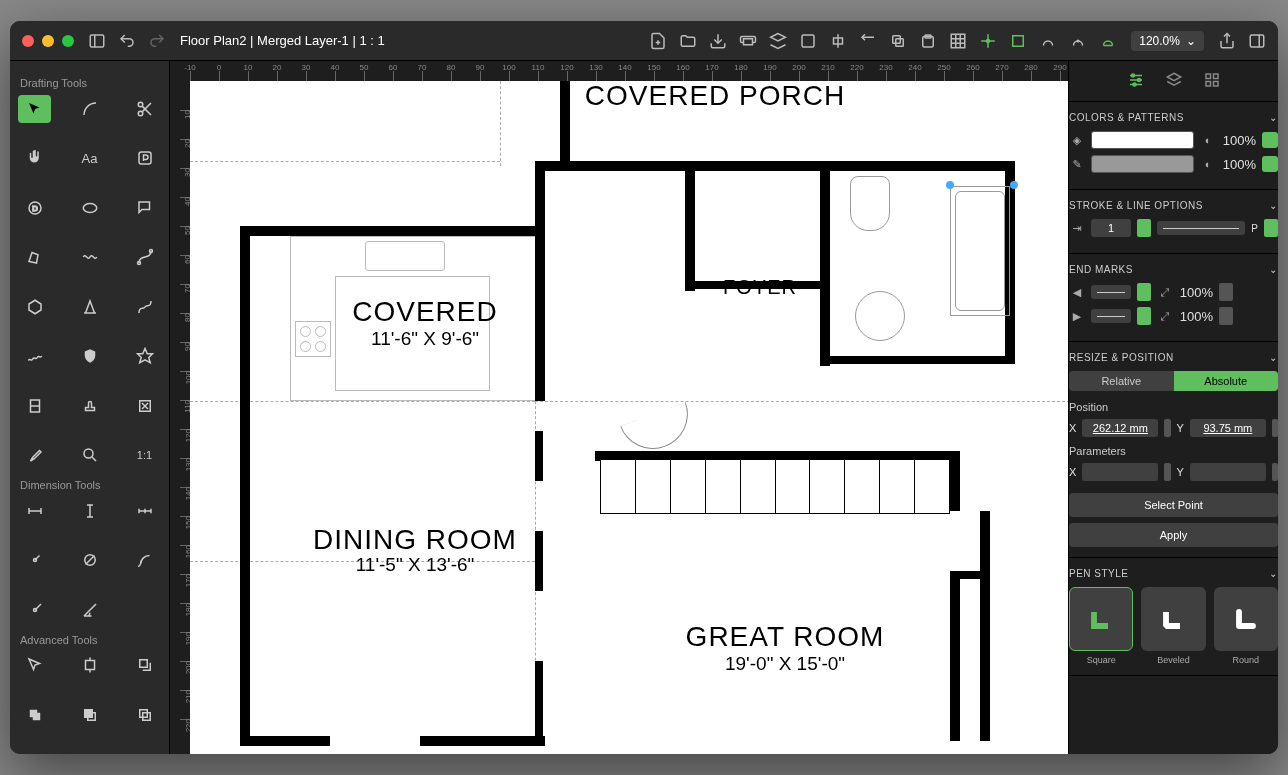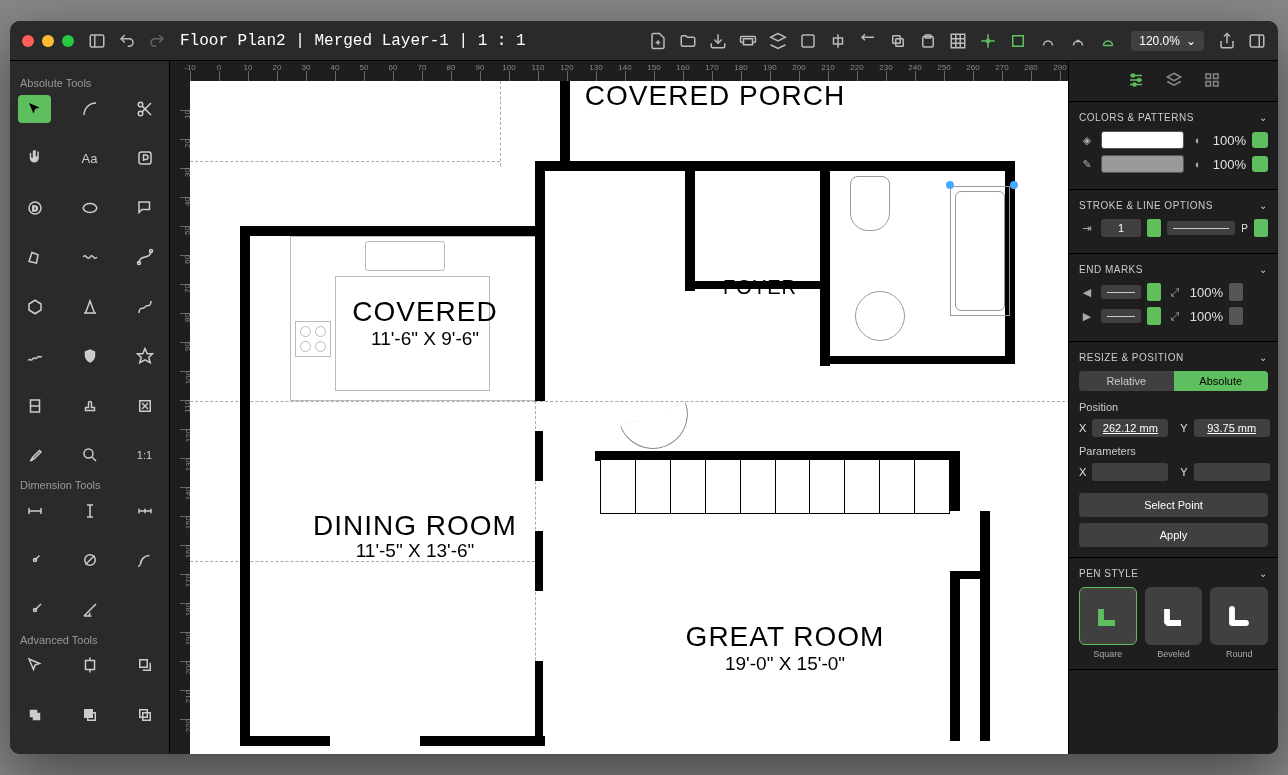--- a/index.html
+++ b/index.html
@@ -21,21 +21,21 @@
   
   .topbar { height:40px; background:var(--bg); display:flex; align-items:center; padding:0 12px; gap:14px; border-bottom:1px solid #000; }
   .traffic { display:flex; gap:8px; }
   .traffic span { width:12px; height:12px; border-radius:50%; display:block; }
   .tl-close { background:#ff5f57; }
   .tl-min { background:#febc2e; }
   .tl-max { background:#28c840; }
   .top-icons { display:flex; gap:12px; align-items:center; }
   .top-icon { width:18px; height:18px; display:flex; align-items:center; justify-content:center; cursor:pointer; color:#bbb; }
   .top-icon.green { color:var(--accent); }
-  .top-title { font-size:16px; font-weight:500; color:#fff;font-family:Liberation Mono, monospace; }
+  .top-title { font-size:13px; font-weight:500; color:#fff; }
   .top-spacer { flex:1; }
   .zoom { font-size:12px; color:#fff; background:var(--bg-input); padding:3px 8px; border-radius:4px; display:flex; align-items:center; gap:6px; }
 
   
   .body { flex:1; display:flex; min-height:0; }
   .sidebar-left { width:160px; background:var(--bg); padding:8px; overflow-y:auto; border-right:1px solid #000; }
   .section-label { font-size:11px; color:var(--text-dim); margin:8px 0 6px 2px; }
   .tool-grid { display:grid; grid-template-columns:repeat(3, 1fr); gap:22px; margin-bottom:10px; }
   .tool-btn {
     width:100%; aspect-ratio:1.2; background:transparent; border-radius:4px;
@@ -60,21 +60,21 @@
   .floorplan-label { position:absolute; color:#000; font-family:"Helvetica Neue", Arial; text-align:center; }
   .fl-room { font-size:28px; font-weight:500; letter-spacing:1px; }
   .fl-dim { font-size:19px; font-weight:400; }
   .dashed { position:absolute; border:1px dashed #aaa; }
 
   
   .sidebar-right { width:210px; background:var(--bg-dark); padding:0; overflow-y:auto; border-left:1px solid #000; font-size:11px; }
   .right-tabs { display:flex; justify-content:center; gap:20px; padding:10px 0; border-bottom:1px solid #000; }
   .right-tab { color:#888; cursor:pointer; }
   .right-tab.active { color:var(--accent); }
-  .panel-section { padding:10px 10px; border-bottom:1px solid #000; }
+  .panel-section { padding:10px 0; border-bottom:1px solid #000; }
   .panel-header { display:flex; justify-content:space-between; align-items:center; font-size:10px; letter-spacing:0.5px; color:#ccc; margin-bottom:8px; text-transform:uppercase; }
   .panel-row { display:flex; align-items:center; gap:6px; margin-bottom:6px; }
   .swatch { flex:1; height:18px; border-radius:3px; border:1px solid #555; }
   .pct { font-size:13px; min-width:34px; text-align:right; }
   .mini-icon { width:16px; height:16px; display:flex; align-items:center; justify-content:center; color:#aaa; }
   .green-box { width:16px; height:16px; background:var(--accent); border-radius:3px; }
   .input-box { background:var(--bg-input); border:none; color:#fff; font-size:11px; padding:3px 6px; border-radius:3px; width:56px; text-align:center; }
   .input-box.wide { width:76px;text-decoration:underline; }
   .line-preview { flex:1; height:14px; background:var(--bg-input); border-radius:3px; position:relative; }
   .line-preview::after { content:""; position:absolute; left:6px; right:6px; top:50%; height:1px; background:#ccc; }
@@ -241,21 +241,21 @@
             <rect x="3" y="4" width="18" height="16" rx="2"></rect>
             <line x1="15" y1="4" x2="15" y2="20"></line>
           </svg>
         </div>
     </div>
   </div>
 
   <div class="body">
 
     <div class="sidebar-left">
-      <div class="section-label">Absolute Tools</div>
+      <div class="section-label">Drafting Tools</div>
       <div class="tool-grid">
         <div class="tool-btn selected">
             <svg viewBox="0 0 24 24" fill="currentColor">
               <path d="M4 4l14 6-6 2-2 6z"></path>
             </svg>
           </div>
         <div class="tool-btn">
             <svg viewBox="0 0 24 24" fill="none" stroke="currentColor" stroke-width="2">
               <path d="M4 20A16 16 0 0 1 20 4"></path>
             </svg>
@@ -694,21 +694,21 @@
           <div class="floorplan-label" style="left:385px;top:0;width:280px">
             <div class="fl-room" style="line-height:1.05">COVERED PORCH</div>
           </div>
           <div class="floorplan-label" style="left:125px;top:215px;width:220px">
             <div class="fl-room">COVERED</div>
             <div class="fl-dim">11'-6" X 9'-6"</div>
           </div>
           <div class="floorplan-label" style="left:505px;top:195px;width:130px">
             <div class="fl-room" style="font-size:20px">FOYER</div>
           </div>
-          <div class="floorplan-label" style="left:115px;top:430px;width:220px">
+          <div class="floorplan-label" style="left:115px;top:444px;width:220px">
             <div class="fl-room" style="line-height:1.05">DINING ROOM</div>
             <div class="fl-dim">11'-5" X 13'-6"</div>
           </div>
           <div class="floorplan-label" style="left:445px;top:540px;width:300px">
             <div class="fl-room">GREAT ROOM</div>
             <div class="fl-dim">19'-0" X 15'-0"</div>
           </div>
         </div>
       </div>
     </div>

